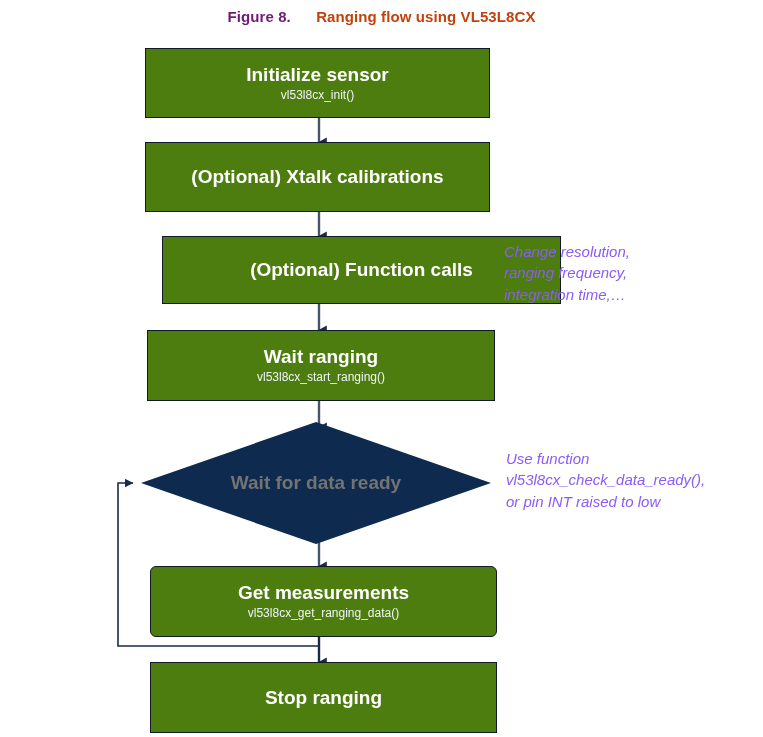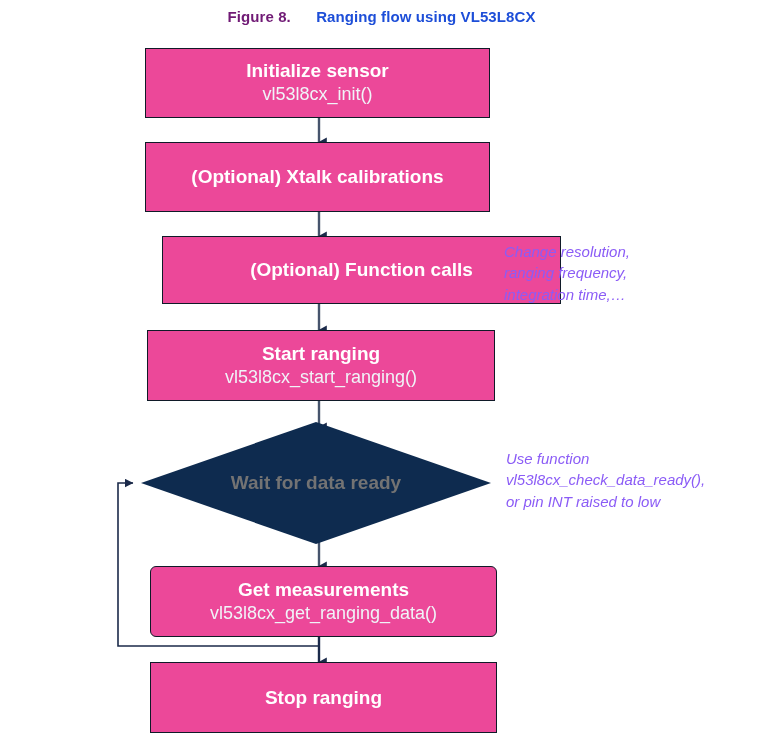--- a/index.html
+++ b/index.html
@@ -28,45 +28,45 @@
     text-align: center;
     font-size: 15px;
     font-weight: bold;
     letter-spacing: 0.1px;
     white-space: nowrap;
   }
   .caption .fig-num {
     color: #701a75;
   }
   .caption .fig-title {
-    color: #1d4ed8;
+    color: #c2410c;
     padding-left: 21px;
   }
 
   
   .node {
     position: absolute;
     box-sizing: border-box;
-    background: #ec4899;
+    background: #4d7c0f;
     border: 1.5px solid #101a28;
     color: #ffffff;
     display: flex;
     flex-direction: column;
     align-items: center;
     justify-content: center;
     text-align: center;
   }
   .node .title {
     font-size: 19px;
     font-weight: bold;
     line-height: 1.15;
     color: #ffffff;
   }
   .node .sub {
-    font-size: 18px;
+    font-size: 12px;
     font-weight: normal;
     line-height: 1.2;
     margin-top: 2px;
     color: #f0f4f8;
   }
 
   
   .diamond-wrap {
     position: absolute;
   }
@@ -168,21 +168,21 @@
 
   <div class="node" style="left:145px; top:142px; width:345px; height:70px;">
     <div class="title">(Optional) Xtalk calibrations</div>
   </div>
 
   <div class="node" style="left:162px; top:236px; width:399px; height:68px;">
     <div class="title">(Optional) Function calls</div>
   </div>
 
   <div class="node" style="left:147px; top:330px; width:348px; height:71px;">
-    <div class="title">Start ranging</div>
+    <div class="title">Wait ranging</div>
     <div class="sub">vl53l8cx_start_ranging()</div>
   </div>
 
   <div class="diamond-wrap" style="left:141px; top:422px; width:350px; height:122px;">
     <svg width="350" height="122" viewBox="0 0 350 122" xmlns="http://www.w3.org/2000/svg">
       <polygon points="175,0 350,61 175,122 0,61" fill="#0e2b4f"></polygon>
     </svg>
     <div class="diamond-label">Wait for data ready</div>
   </div>
 

